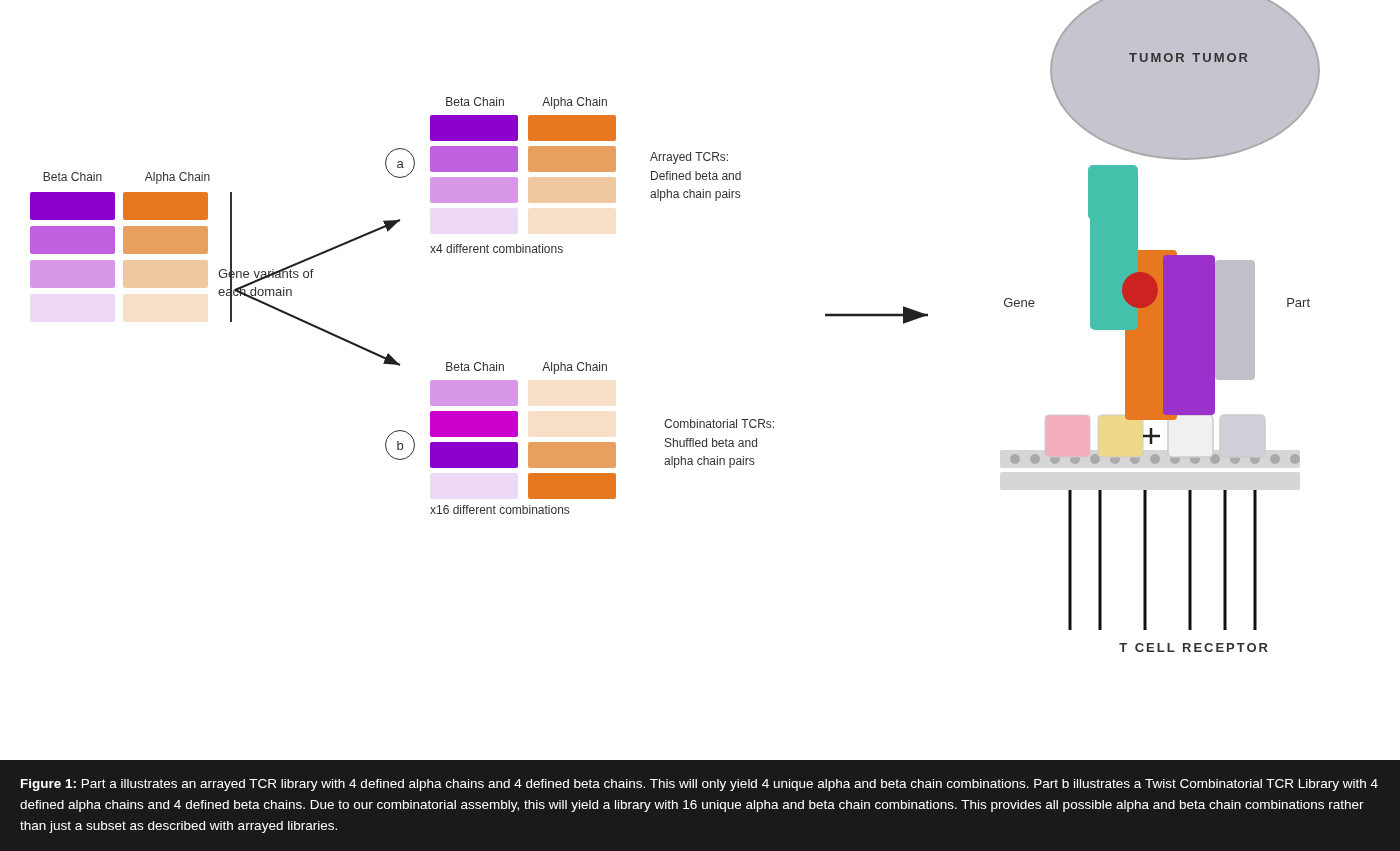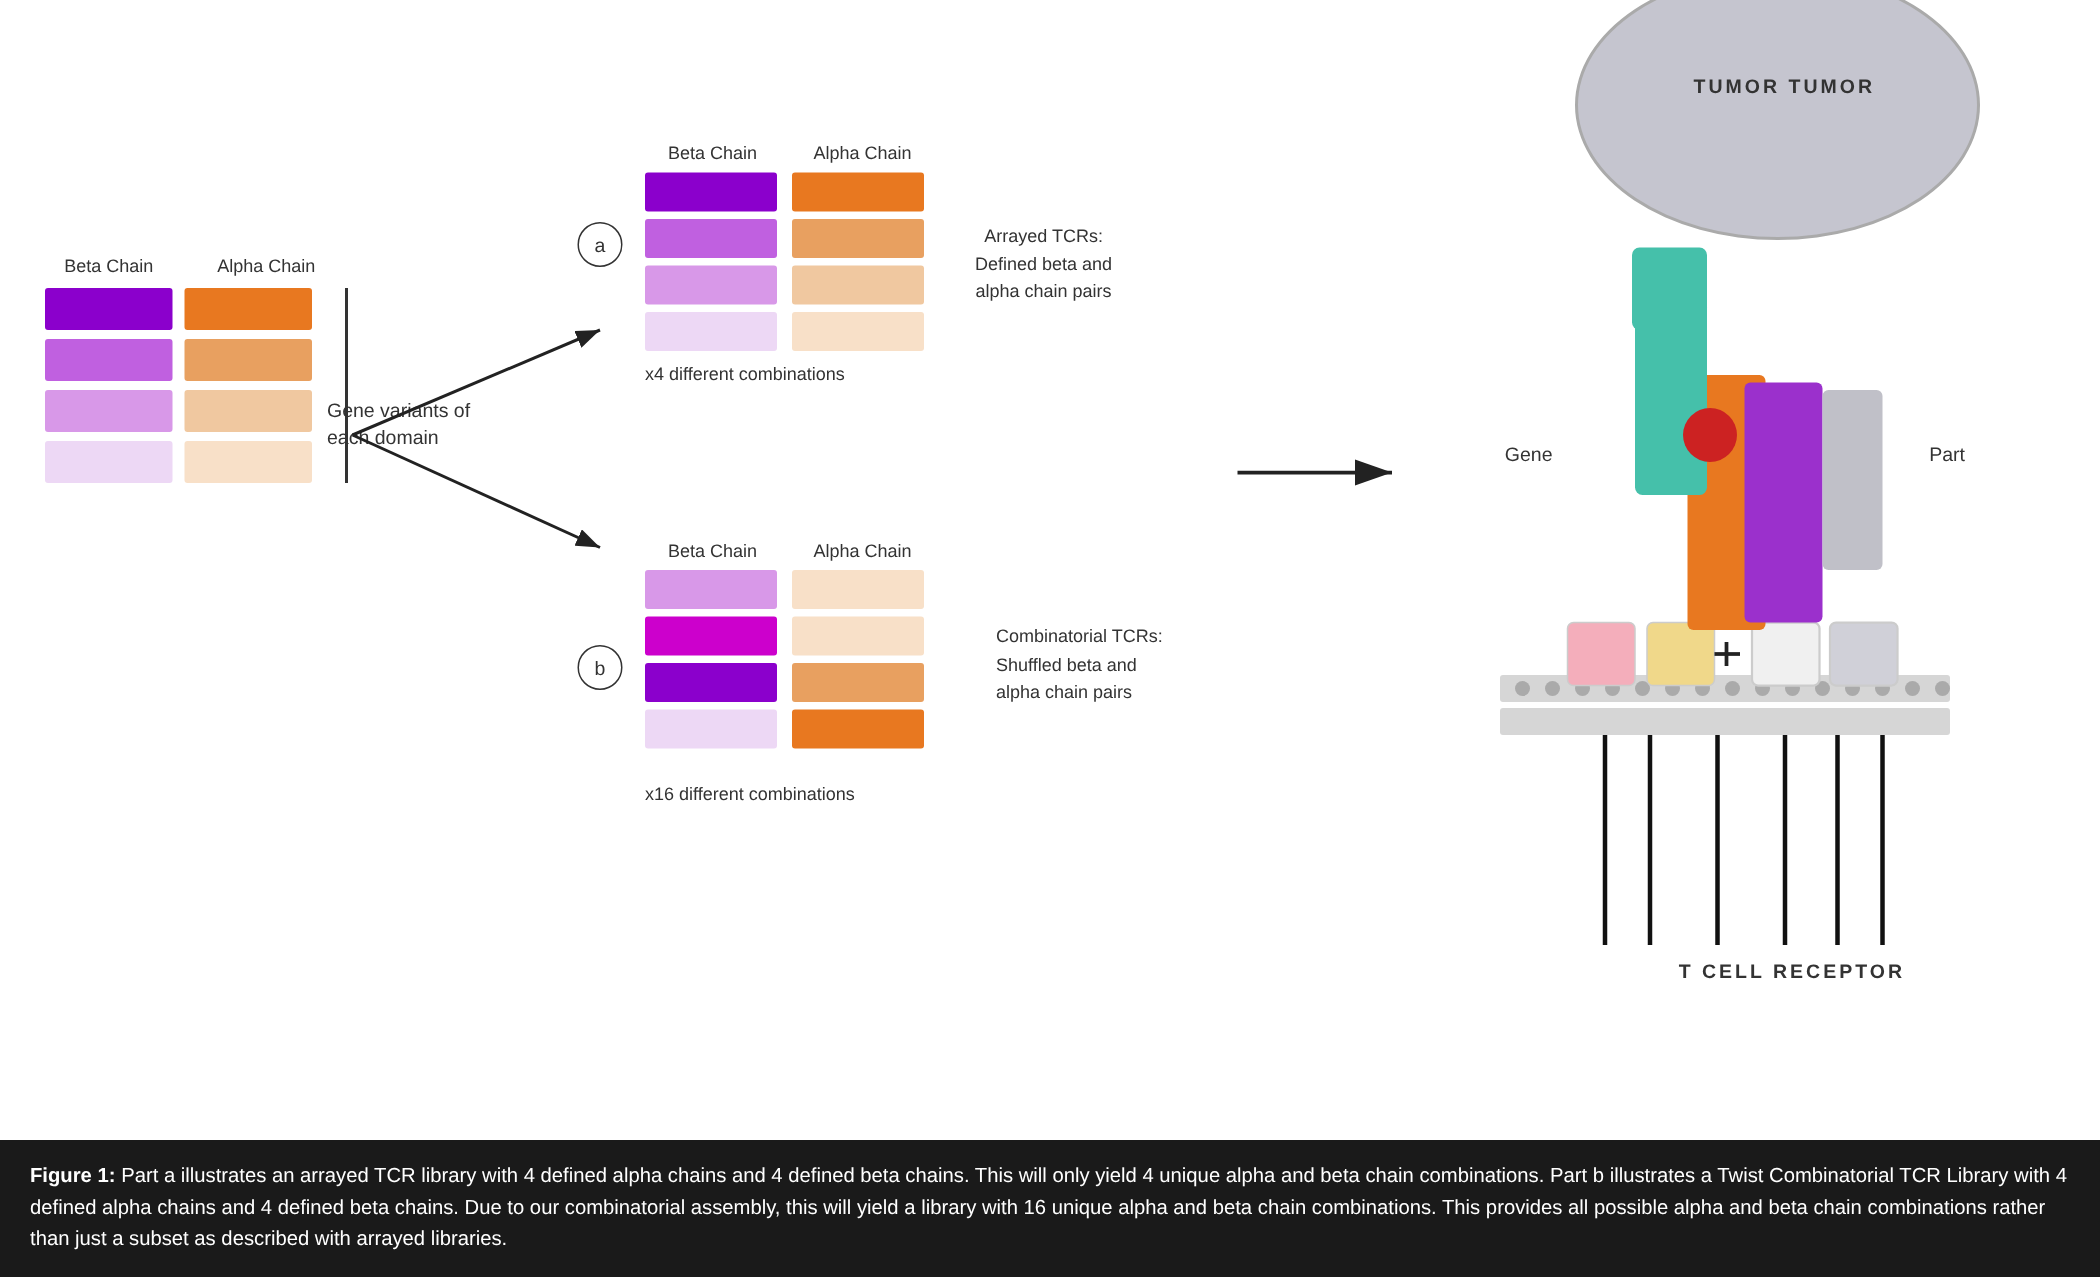--- a/index.html
+++ b/index.html
@@ -171,21 +171,21 @@
         <div style="width:88px;height:26px;background:#F0C8A0;border-radius:2px;"></div>
       </div>
       <div style="display:flex;gap:10px;">
         <div style="width:88px;height:26px;background:#EDD8F5;border-radius:2px;"></div>
         <div style="width:88px;height:26px;background:#F8E0C8;border-radius:2px;"></div>
       </div>
     </div>
     <div style="font-size:12px;color:#333;margin-top:8px;">x4 different combinations</div>
   </div>
 
-  <div style="position:absolute;left:650px;top:148px;font-size:12px;color:#333;line-height:1.55;text-align:center;">
+  <div style="position:absolute;left:650px;top:148px;font-size:12px;color:#333;line-height:1.55;">
     <span style="white-space:pre-line;">Arrayed TCRs:
 Defined beta and
 alpha chain pairs</span>
   </div>
 
   <div style="position:absolute;left:430px;top:360px;">
     <div style="display:flex;gap:10px;margin-bottom:6px;font-size:12px;color:#333;">
       <div style="width:90px;text-align:center;">Beta Chain</div>
       <div style="width:90px;text-align:center;">Alpha Chain</div>
     </div>
@@ -200,21 +200,21 @@
       </div>
       <div style="display:flex;gap:10px;">
         <div style="width:88px;height:26px;background:#8B00CC;border-radius:2px;"></div>
         <div style="width:88px;height:26px;background:#E8A060;border-radius:2px;"></div>
       </div>
       <div style="display:flex;gap:10px;">
         <div style="width:88px;height:26px;background:#EDD8F5;border-radius:2px;"></div>
         <div style="width:88px;height:26px;background:#E87820;border-radius:2px;"></div>
       </div>
     </div>
-    <div style="font-size:12px;color:#333;margin-top:23px;">x16 different combinations</div>
+    <div style="font-size:12px;color:#333;margin-top:4px;">x16 different combinations</div>
   </div>
 
   <div style="position:absolute;left:664px;top:415px;font-size:12px;color:#333;line-height:1.55;">
     <span style="white-space:pre-line;">Combinatorial TCRs:
 Shuffled beta and
 alpha chain pairs</span>
   </div>
 
   <svg style="position:absolute;left:820px;top:290px;width:120px;height:50px;">
     <defs>

